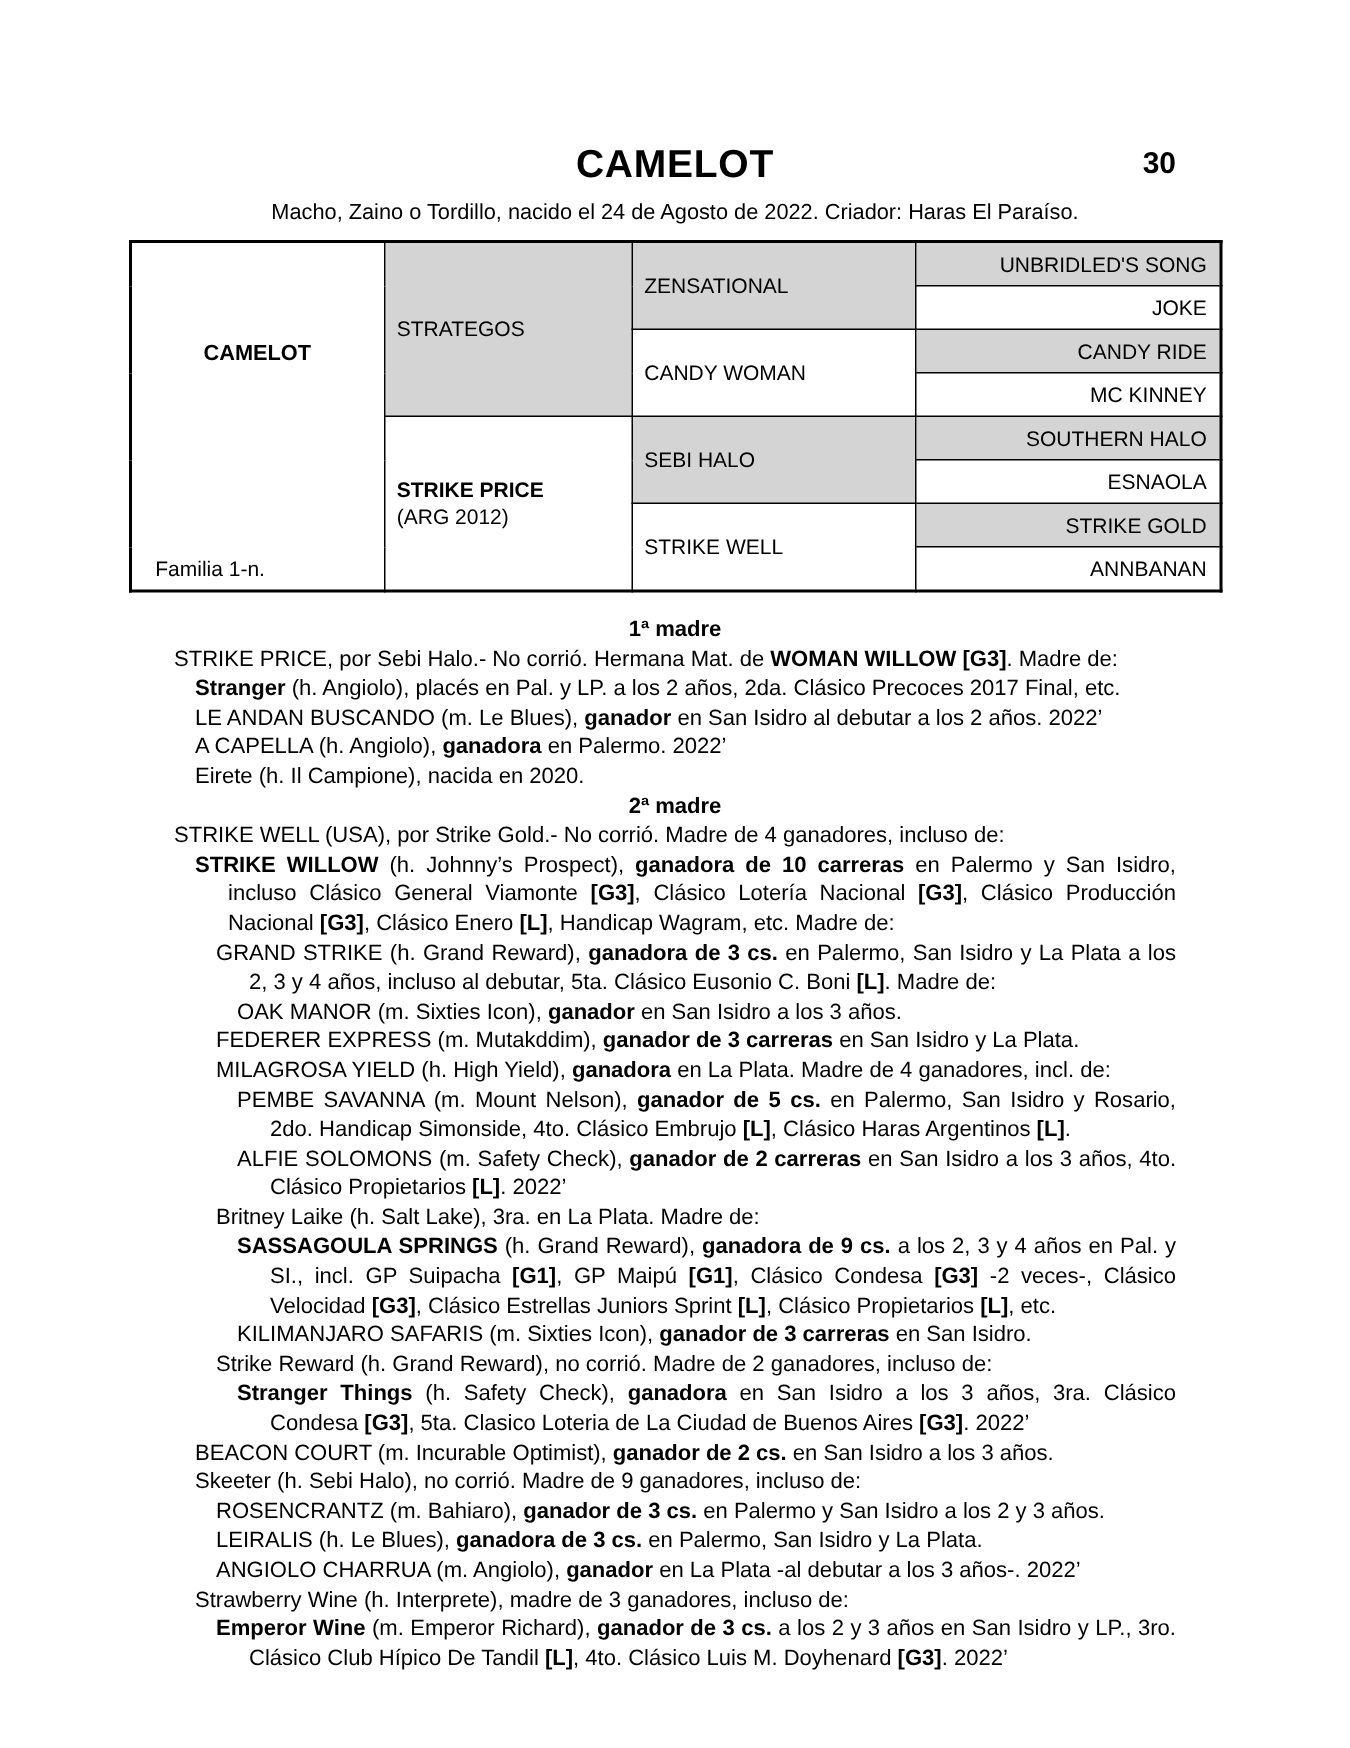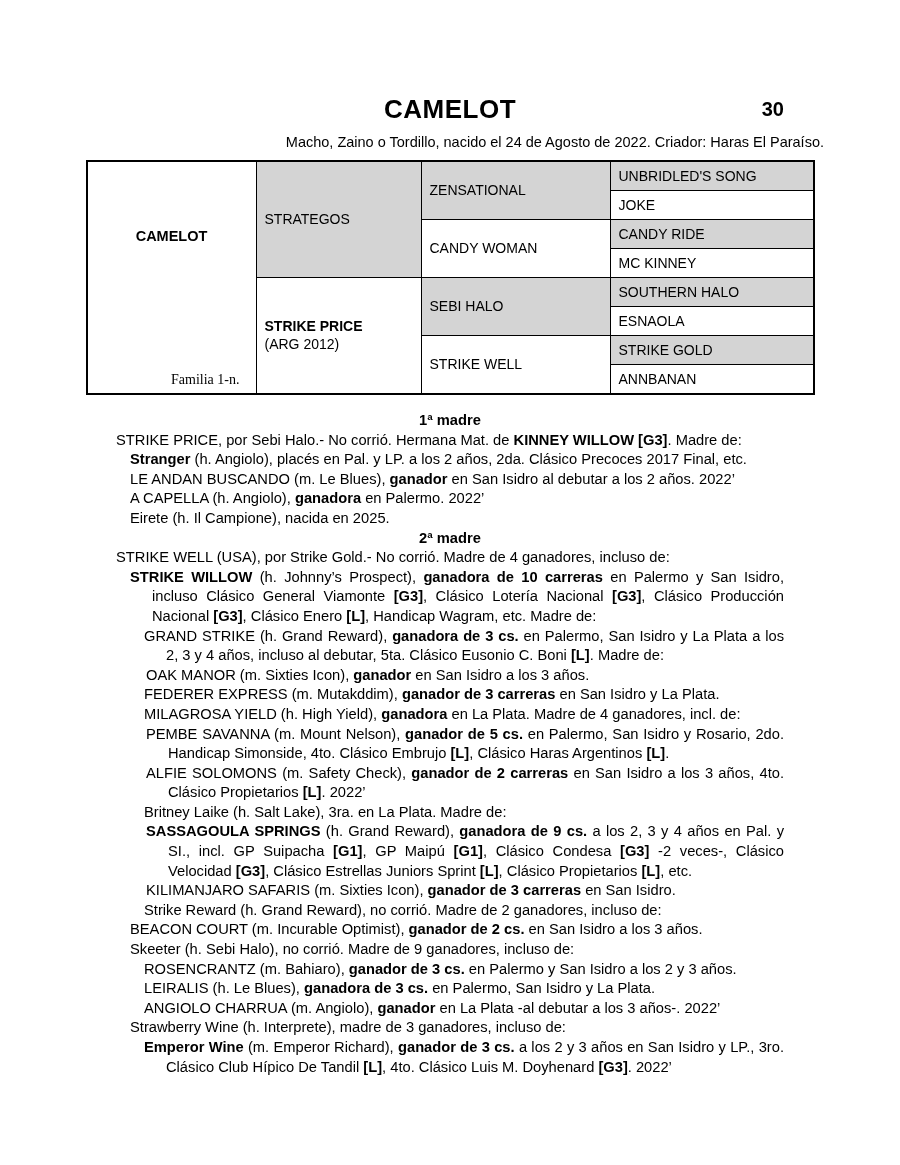--- a/index.html
+++ b/index.html
@@ -39,21 +39,21 @@
   }
   .page-number {
     position: absolute;
     right: 0;
     top: 78px;
     font-size: 20px;
     font-weight: bold;
     line-height: 30px;
   }
   .subtitle {
-    text-align: right;
+    text-align: center;
     font-size: 14.5px;
     line-height: 19px;
     margin: 5px 60px 0 60px;
     white-space: nowrap;
   }
 
   
   .ped-wrap {
     margin: 8px 0 0 0;
     display: flex;
@@ -92,26 +92,25 @@
     box-sizing: border-box;
   }
   .gen1-name {
     font-weight: bold;
     font-size: 14.5px;
     text-align: center;
     margin-top: 58px;
   }
   .gen1-family {
     font-size: 14px;
-    text-align: right;
-    font-family: Liberation Serif, serif;
+    text-align: left;
   }
   td.gen2 { width: 148px; }
   td.gen3 { width: 172px; }
-  td.gen4 { width: 186px; }
+  td.gen4 { width: 186px; text-align: right; }
   .gen2-sub {
     font-weight: normal;
     display: block;
     margin-top: 1px;
   }
 
   
   .body-text {
     margin: 16px 100px 0 100px;
     font-size: 14.7px;
@@ -126,21 +125,21 @@
   .ent {
     line-height: 19.6px;
     font-size: 14.7px;
     text-indent: 0;
   }
   .ent.just { text-align: justify; }
   
   .lvl0 { margin-left: 0px;   padding-left: 22px; text-indent: -22px; }
   .lvl1 { margin-left: 14px;  padding-left: 22px; text-indent: -22px; }
   .lvl2 { margin-left: 28px;  padding-left: 22px; text-indent: -22px; }
-  .lvl3 { margin-left: 30px;  padding-left: 22px; text-indent: -22px; }
+  .lvl3 { margin-left: 42px;  padding-left: 22px; text-indent: -22px; }
   b { font-weight: bold; }
 </style>
 </head>
 <body>
 
 <div class="page">
 
   <div class="header-row">
     <div class="doc-title">CAMELOT</div>
     <div class="page-number">30</div>
@@ -190,41 +189,42 @@
         <tr>
           <td class="gen4">ANNBANAN</td>
         </tr>
       </tbody>
     </table>
   </div>
 
   <div class="body-text">
     <div class="sec-head">1ª madre</div>
     <div>
-        <div class="ent lvl0">STRIKE PRICE, por Sebi Halo.- No corrió. Hermana Mat. de <b>KINNEY WILLOW [G3]</b>. Madre de:</div>
+        <div class="ent lvl0">STRIKE PRICE, por Sebi Halo.- No corrió. Hermana Mat. de <b>WOMAN WILLOW [G3]</b>. Madre de:</div>
         <div class="ent lvl1"><b>Stranger</b> (h. Angiolo), placés en Pal. y LP. a los 2 años, 2da. Clásico Precoces 2017 Final, etc.</div>
         <div class="ent lvl1">LE ANDAN BUSCANDO (m. Le Blues), <b>ganador</b> en San Isidro al debutar a los 2 años. 2022’</div>
         <div class="ent lvl1">A CAPELLA (h. Angiolo), <b>ganadora</b> en Palermo. 2022’</div>
-        <div class="ent lvl1">Eirete (h. Il Campione), nacida en 2025.</div>
+        <div class="ent lvl1">Eirete (h. Il Campione), nacida en 2020.</div>
       </div>
 
     <div class="sec-head">2ª madre</div>
     <div>
         <div class="ent lvl0">STRIKE WELL (USA), por Strike Gold.- No corrió. Madre de 4 ganadores, incluso de:</div>
         <div class="ent lvl1 just"><b>STRIKE WILLOW</b> (h. Johnny’s Prospect), <b>ganadora de 10 carreras</b> en Palermo y San Isidro, incluso Clásico General Viamonte <b>[G3]</b>, Clásico Lotería Nacional <b>[G3]</b>, Clásico Producción Nacional <b>[G3]</b>, Clásico Enero <b>[L]</b>, Handicap Wagram, etc. Madre de:</div>
         <div class="ent lvl2 just">GRAND STRIKE (h. Grand Reward), <b>ganadora de 3 cs.</b> en Palermo, San Isidro y La Plata a los 2, 3 y 4 años, incluso al debutar, 5ta. Clásico Eusonio C. Boni <b>[L]</b>. Madre de:</div>
         <div class="ent lvl3">OAK MANOR (m. Sixties Icon), <b>ganador</b> en San Isidro a los 3 años.</div>
         <div class="ent lvl2">FEDERER EXPRESS (m. Mutakddim), <b>ganador de 3 carreras</b> en San Isidro y La Plata.</div>
         <div class="ent lvl2">MILAGROSA YIELD (h. High Yield), <b>ganadora</b> en La Plata. Madre de 4 ganadores, incl. de:</div>
         <div class="ent lvl3 just">PEMBE SAVANNA (m. Mount Nelson), <b>ganador de 5 cs.</b> en Palermo, San Isidro y Rosario, 2do. Handicap Simonside, 4to. Clásico Embrujo <b>[L]</b>, Clásico Haras Argentinos <b>[L]</b>.</div>
         <div class="ent lvl3 just">ALFIE SOLOMONS (m. Safety Check), <b>ganador de 2 carreras</b> en San Isidro a los 3 años, 4to. Clásico Propietarios <b>[L]</b>. 2022’</div>
         <div class="ent lvl2">Britney Laike (h. Salt Lake), 3ra. en La Plata. Madre de:</div>
         <div class="ent lvl3 just"><b>SASSAGOULA SPRINGS</b> (h. Grand Reward), <b>ganadora de 9 cs.</b> a los 2, 3 y 4 años en Pal. y SI., incl. GP Suipacha <b>[G1]</b>, GP Maipú <b>[G1]</b>, Clásico Condesa <b>[G3]</b> -2 veces-, Clásico Velocidad <b>[G3]</b>, Clásico Estrellas Juniors Sprint <b>[L]</b>, Clásico Propietarios <b>[L]</b>, etc.</div>
         <div class="ent lvl3">KILIMANJARO SAFARIS (m. Sixties Icon), <b>ganador de 3 carreras</b> en San Isidro.</div>
         <div class="ent lvl2">Strike Reward (h. Grand Reward), no corrió. Madre de 2 ganadores, incluso de:</div>
+        <div class="ent lvl3 just"><b>Stranger Things</b> (h. Safety Check), <b>ganadora</b> en San Isidro a los 3 años, 3ra. Clásico Condesa <b>[G3]</b>, 5ta. Clasico Loteria de La Ciudad de Buenos Aires <b>[G3]</b>. 2022’</div>
         <div class="ent lvl1">BEACON COURT (m. Incurable Optimist), <b>ganador de 2 cs.</b> en San Isidro a los 3 años.</div>
         <div class="ent lvl1">Skeeter (h. Sebi Halo), no corrió. Madre de 9 ganadores, incluso de:</div>
         <div class="ent lvl2">ROSENCRANTZ (m. Bahiaro), <b>ganador de 3 cs.</b> en Palermo y San Isidro a los 2 y 3 años.</div>
         <div class="ent lvl2">LEIRALIS (h. Le Blues), <b>ganadora de 3 cs.</b> en Palermo, San Isidro y La Plata.</div>
         <div class="ent lvl2">ANGIOLO CHARRUA (m. Angiolo), <b>ganador</b> en La Plata -al debutar a los 3 años-. 2022’</div>
         <div class="ent lvl1">Strawberry Wine (h. Interprete), madre de 3 ganadores, incluso de:</div>
         <div class="ent lvl2 just"><b>Emperor Wine</b> (m. Emperor Richard), <b>ganador de 3 cs.</b> a los 2 y 3 años en San Isidro y LP., 3ro. Clásico Club Hípico De Tandil <b>[L]</b>, 4to. Clásico Luis M. Doyhenard <b>[G3]</b>. 2022’</div>
       </div>
   </div>
 

